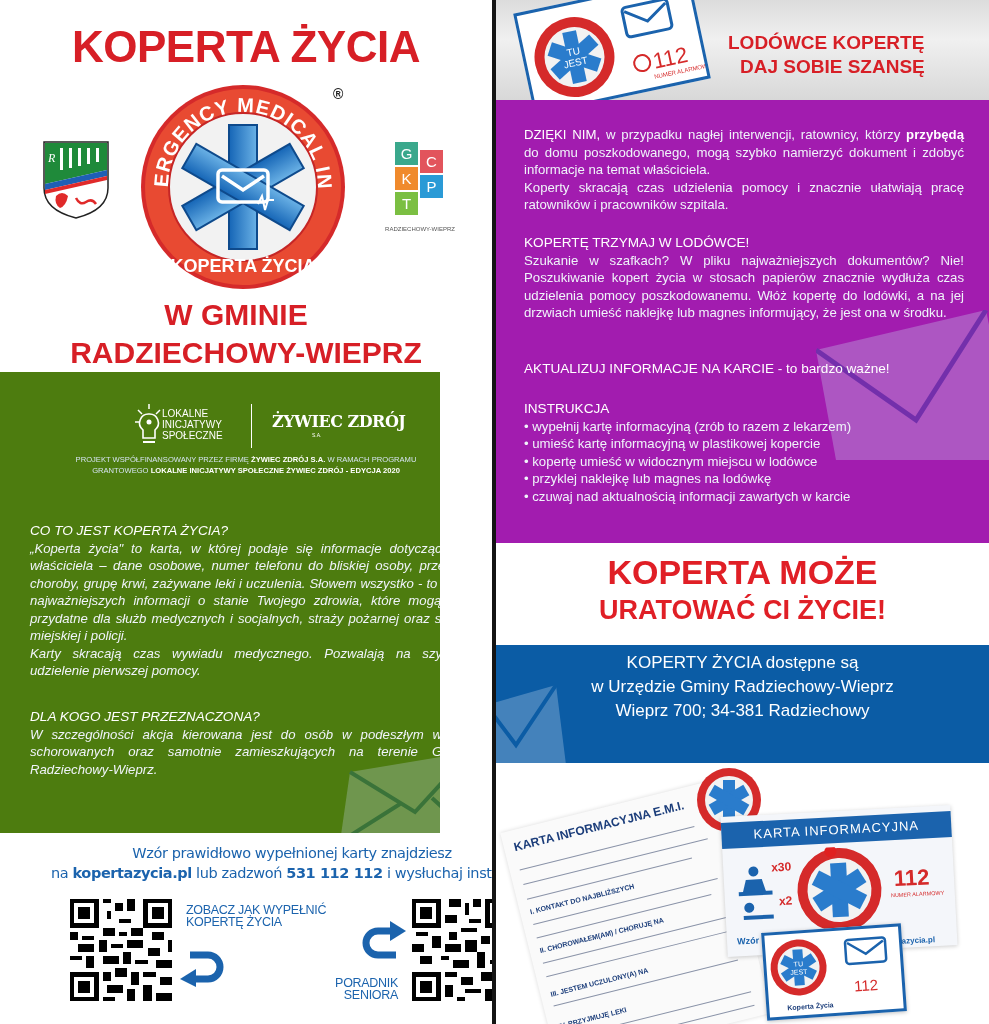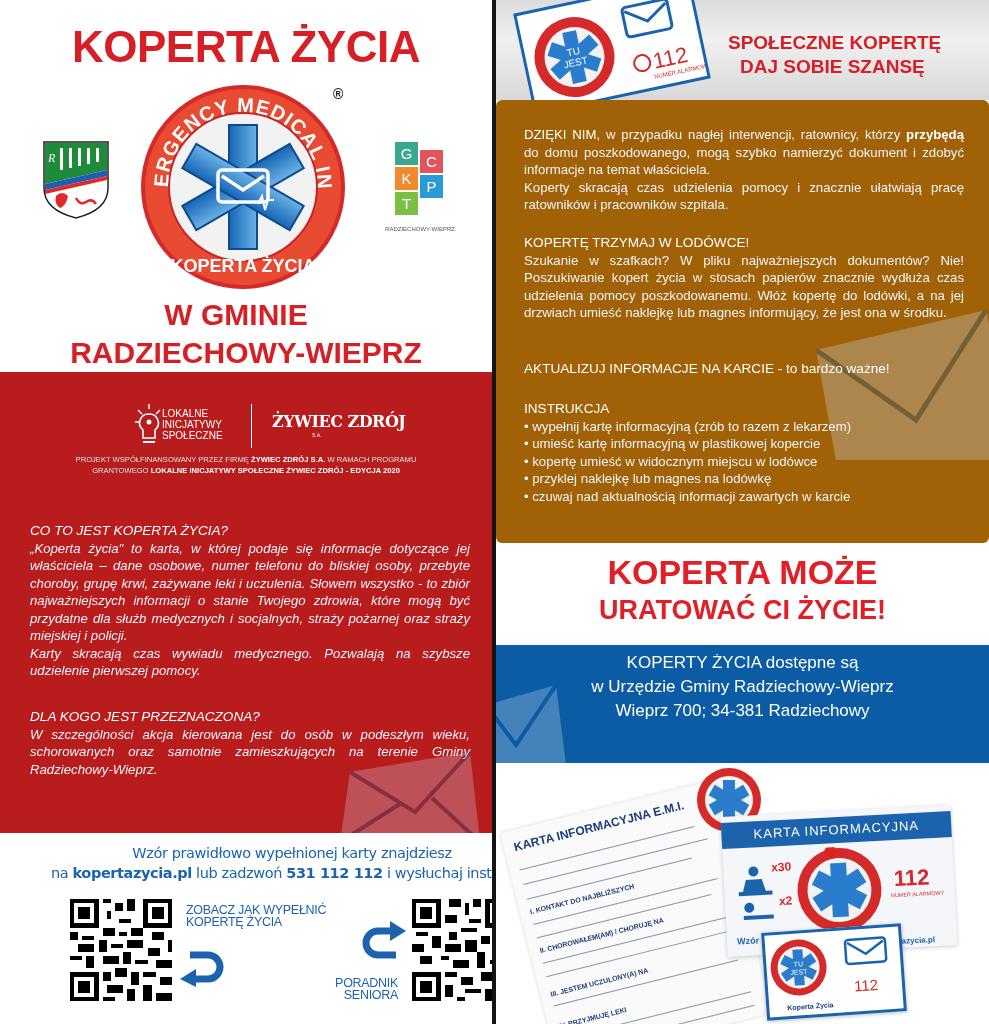--- a/index.html
+++ b/index.html
@@ -16,21 +16,21 @@
     font-weight: 900; font-size: 44px; color: #d71f26; letter-spacing: -0.5px; font-family: "Liberation Sans", sans-serif; }
   .emblem { position: absolute; left: 138px; top: 82px; width: 210px; height: 210px; }
   .reg { position: absolute; left: 333px; top: 86px; font-size: 14px; font-weight: bold; color: #222; }
   .crest { position: absolute; left: 42px; top: 140px; width: 68px; height: 80px; }
   .gckt { position: absolute; left: 380px; top: 140px; width: 80px; height: 90px; }
   .gckt-cap { position: absolute; left: 370px; top: 226px; width: 100px; font-size: 6px; color: #555; text-align: center; }
   .sub1 { position: absolute; left: 0; width: 472px; top: 298px; text-align: center; font-weight: 900; font-size: 30px; color: #d71f26; }
   .sub2 { position: absolute; left: 0; width: 492px; top: 336px; text-align: center; font-weight: 900; font-size: 30px; color: #d71f26; }
 
   
-  .left-blue { position: absolute; left: 0; top: 372px; width: 492px; height: 461px; background: #b91c1c; overflow: hidden; }
+  .left-blue { position: absolute; left: 0; top: 372px; width: 440px; height: 461px; background: #4d7c0f; overflow: hidden; }
   .partner-logos { position: absolute; left: 0; top: 26px; width: 492px; height: 52px; }
   .lis { position: absolute; left: 134px; top: 2px; width: 110px; height: 48px; color: #fff; }
   .lis-text { position: absolute; left: 28px; top: 8px; font-size: 10px; line-height: 11px; color: #fff; }
   .vbar { position: absolute; left: 251px; top: 6px; width: 1px; height: 44px; background: #fff; }
   .zz { position: absolute; left: 272px; top: 14px; font-size: 16px; font-weight: bold; color: #fff; letter-spacing: -0.5px; font-family: "DejaVu Serif", serif; }
   .zz-sa { position: absolute; left: 312px; top: 34px; font-size: 5px; color: #fff; }
   .proj { position: absolute; left: 0; width: 492px; top: 82px; text-align: center; font-size: 7.6px; line-height: 11px; color: #d6e4f2; }
   .proj b { color: #fff; }
   .sect { position: absolute; left: 30px; width: 440px; color: #fff; font-size: 13.2px; line-height: 17.5px; font-style: italic; }
   .sect .h { font-size: 13.6px; }
@@ -46,21 +46,21 @@
   .qr-label { position: absolute; font-size: 12.5px; line-height: 12px; color: #1b63ad; font-weight: normal; letter-spacing: -0.3px; }
   .arrow { position: absolute; }
 
   
   .right-top { position: absolute; left: 0; top: 0; width: 493px; height: 100px;
     background: linear-gradient(180deg, #dcdcdc 0%, #f0f0f0 40%, #d8d8d8 100%); overflow: hidden; }
   .card-photo { position: absolute; left: 26px; top: -6px; width: 180px; height: 104px; transform: rotate(-12deg); background: #fff; border: 3px solid #1b63ad; }
   .rt-title1 { position: absolute; left: 232px; top: 32px; font-size: 19px; font-weight: 900; color: #d71f26; }
   .rt-title2 { position: absolute; left: 244px; top: 56px; font-size: 19px; font-weight: 900; color: #d71f26; }
 
-  .right-blue { position: absolute; left: 0; top: 100px; width: 493px; height: 443px; background: #a16207; overflow: hidden; border-radius: 6px; }
+  .right-blue { position: absolute; left: 0; top: 100px; width: 493px; height: 443px; background: #a21caf; overflow: hidden; }
   .rsect { position: absolute; left: 28px; width: 440px; color: #fff; font-size: 13.2px; line-height: 17.5px; }
   .rsect p { text-align: justify; text-align-last: left; color: #f0f4fa; }
   .rsect .h { font-size: 13.6px; color: #fff; }
   .rsect ul { list-style: none; }
   .rsect li { color: #f0f4fa; }
 
   .slogan { position: absolute; left: 0; top: 543px; width: 493px; height: 102px; background: #fff; }
   .sl1 { position: absolute; left: 0; width: 493px; top: 10px; text-align: center; font-size: 34px; font-weight: 900; color: #e01f26; }
   .sl2 { position: absolute; left: 0; width: 493px; top: 52px; text-align: center; font-size: 27px; font-weight: 900; color: #e01f26; }
 
@@ -251,21 +251,21 @@
         </g>
         <text x="48" y="50" text-anchor="middle" font-size="10" fill="#fff" font-family="Liberation Sans, sans-serif">TU</text>
         <text x="48" y="61" text-anchor="middle" font-size="10" fill="#fff" font-family="Liberation Sans, sans-serif">JEST</text>
         <rect x="104" y="14" width="46" height="30" rx="4" fill="none" stroke="#1b63ad" stroke-width="3"></rect>
         <path d="M106 18 L127 32 L148 18" fill="none" stroke="#1b63ad" stroke-width="3"></path>
         <circle cx="113" cy="72" r="8" fill="none" stroke="#d52a2a" stroke-width="2"></circle>
         <text x="124" y="80" font-size="22" fill="#d52a2a" font-family="Liberation Sans, sans-serif">112</text>
         <text x="122" y="90" font-size="6" fill="#d52a2a" font-family="Liberation Sans, sans-serif">NUMER ALARMOWY</text>
       </svg>
     </div>
-    <div class="rt-title1">SPOŁECZNE KOPERTĘ</div>
+    <div class="rt-title1">LODÓWCE KOPERTĘ</div>
     <div class="rt-title2">DAJ SOBIE SZANSĘ</div>
   </div>
 
   <div class="right-blue">
     <svg class="env-bg" style="left:320px;top:210px;opacity:0.3" width="200" height="150" viewBox="0 0 200 150">
       <path d="M0 40 L170 0 L200 150 L20 150 Z" fill="#c9dbf0"></path>
       <path d="M0 40 L100 110 L170 0" stroke="#0b5ca5" stroke-width="5" fill="none"></path>
     </svg>
     <div class="rsect" style="top:26px">
       <p><b style="color:#fff;font-weight:normal">DZIĘKI NIM,</b><span> w przypadku nagłej interwencji, ratownicy, którzy </span><b style="color:#fff">przybędą</b><span> do domu poszkodowanego, mogą szybko namierzyć dokument i zdobyć informacje na temat właściciela.</span></p>

